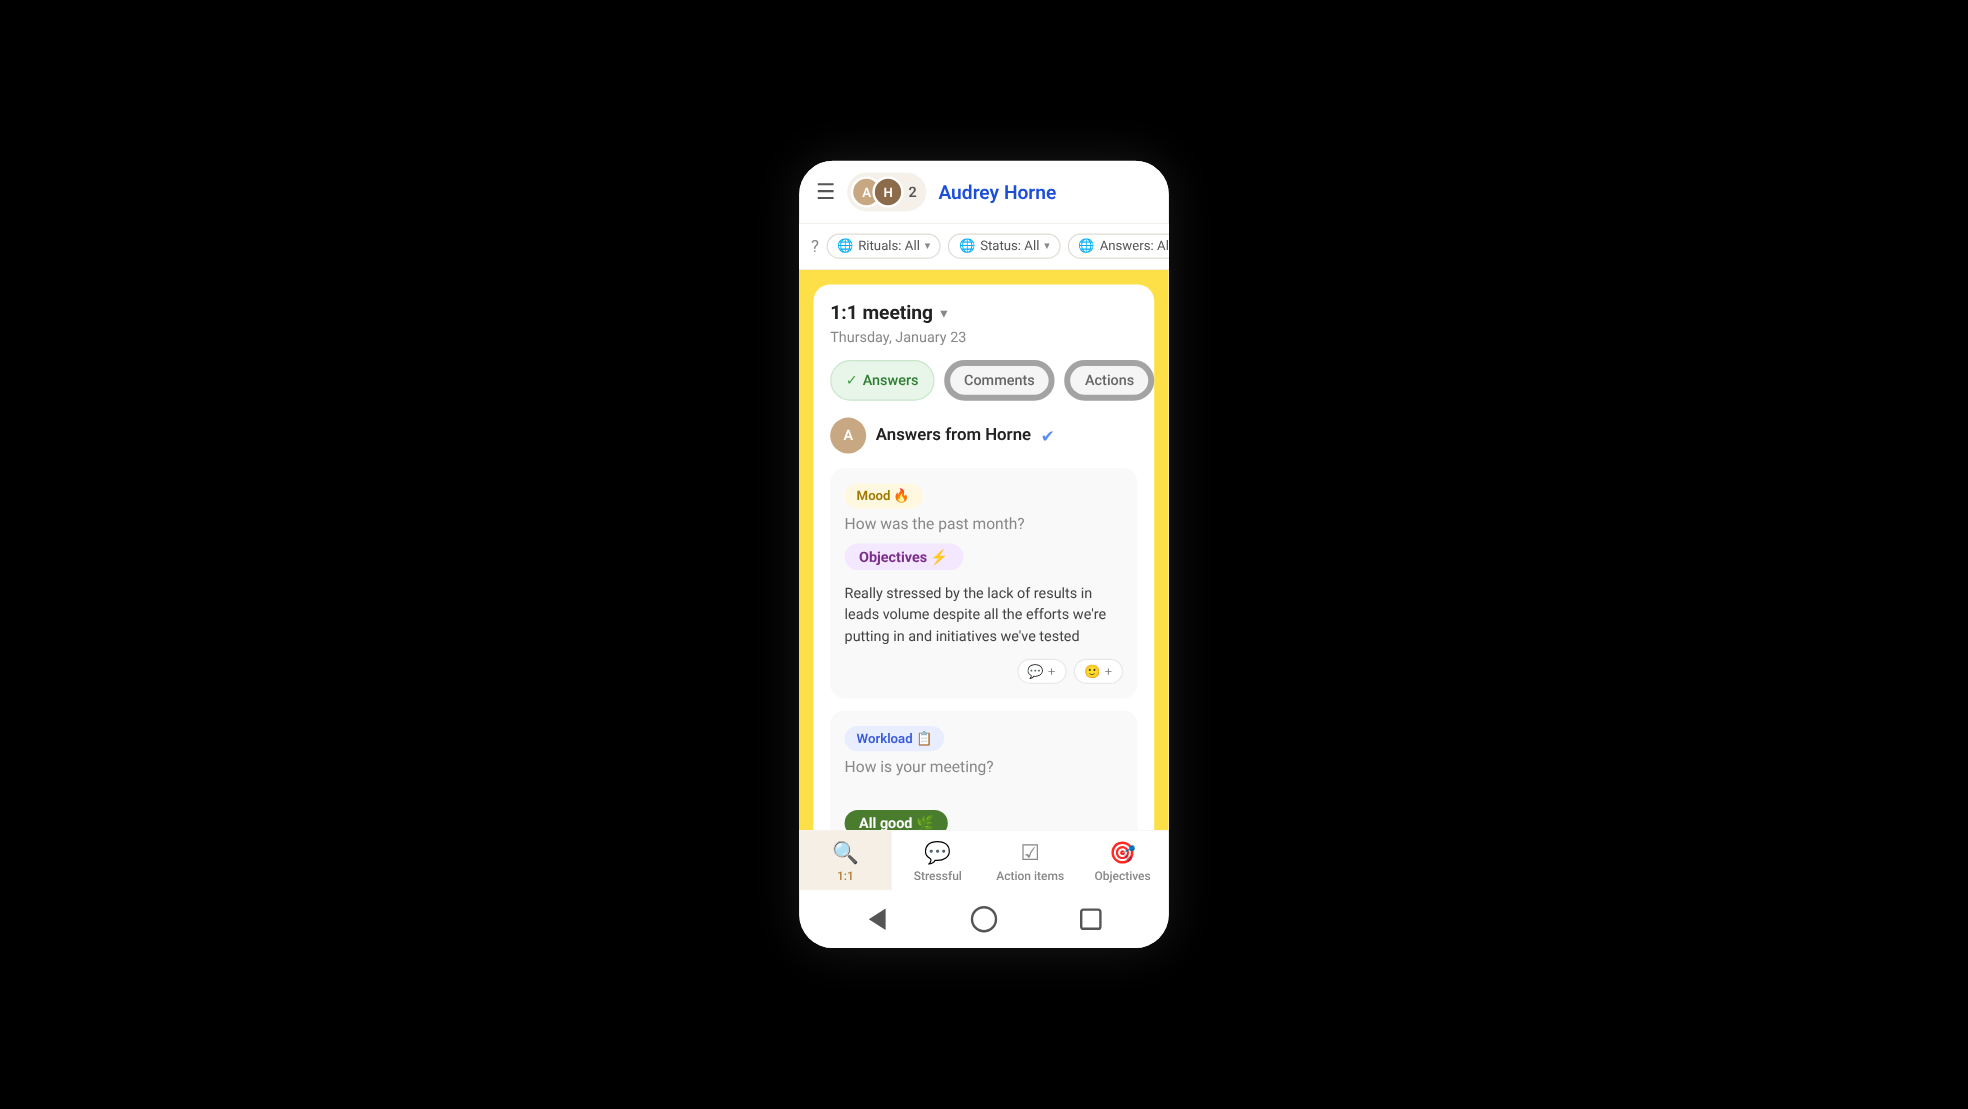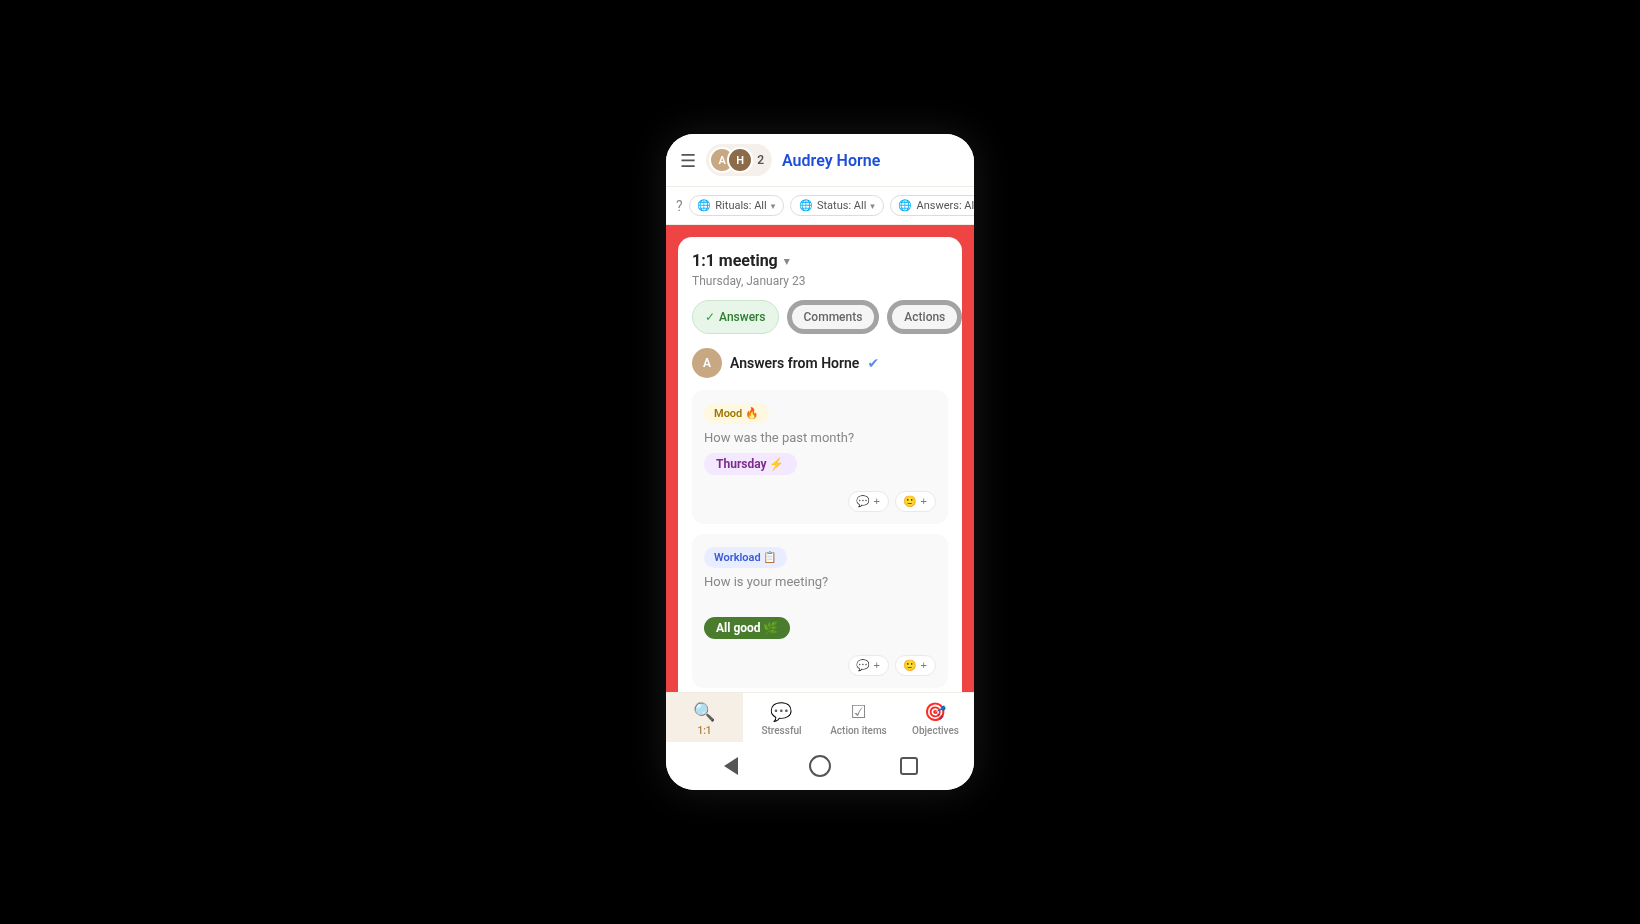--- a/index.html
+++ b/index.html
@@ -108,21 +108,21 @@
       font-size: 11px;
     }
     .filter-chip .chevron {
       color: #888;
       font-size: 9px;
     }
     
     .content {
       flex: 1;
       overflow-y: auto;
-      background: #ef4444;
+      background: #fde047;
       padding: 12px;
     }
     .meeting-card {
       background: #fff;
       border-radius: 14px;
       padding: 14px;
     }
     .meeting-header {
       display: flex;
       align-items: center;
@@ -402,21 +402,22 @@
 
       <div class="answers-section">
         <div class="answers-avatar">A</div>
         <span class="answers-title">Answers from Horne</span>
         <span class="verified-icon">✔</span>
       </div>
 
       <div class="question-block">
         <div class="question-tag tag-mood">Mood 🔥</div>
         <div class="question-text">How was the past month?</div>
-        <div class="answer-badge badge-stressful">Thursday ⚡</div>
+        <div class="answer-badge badge-stressful">Objectives ⚡</div>
+        <div class="answer-text">Really stressed by the lack of results in leads volume despite all the efforts we're putting in and initiatives we've tested</div>
         <div class="reaction-row">
           <button class="reaction-btn">💬 +</button>
           <button class="reaction-btn">🙂 +</button>
         </div>
       </div>
 
       <div class="question-block">
         <div class="question-tag tag-workload">Workload 📋</div>
         <div class="question-text">How is your meeting?</div>
         <div class="answer-badge badge-allgood">All good 🌿</div>

